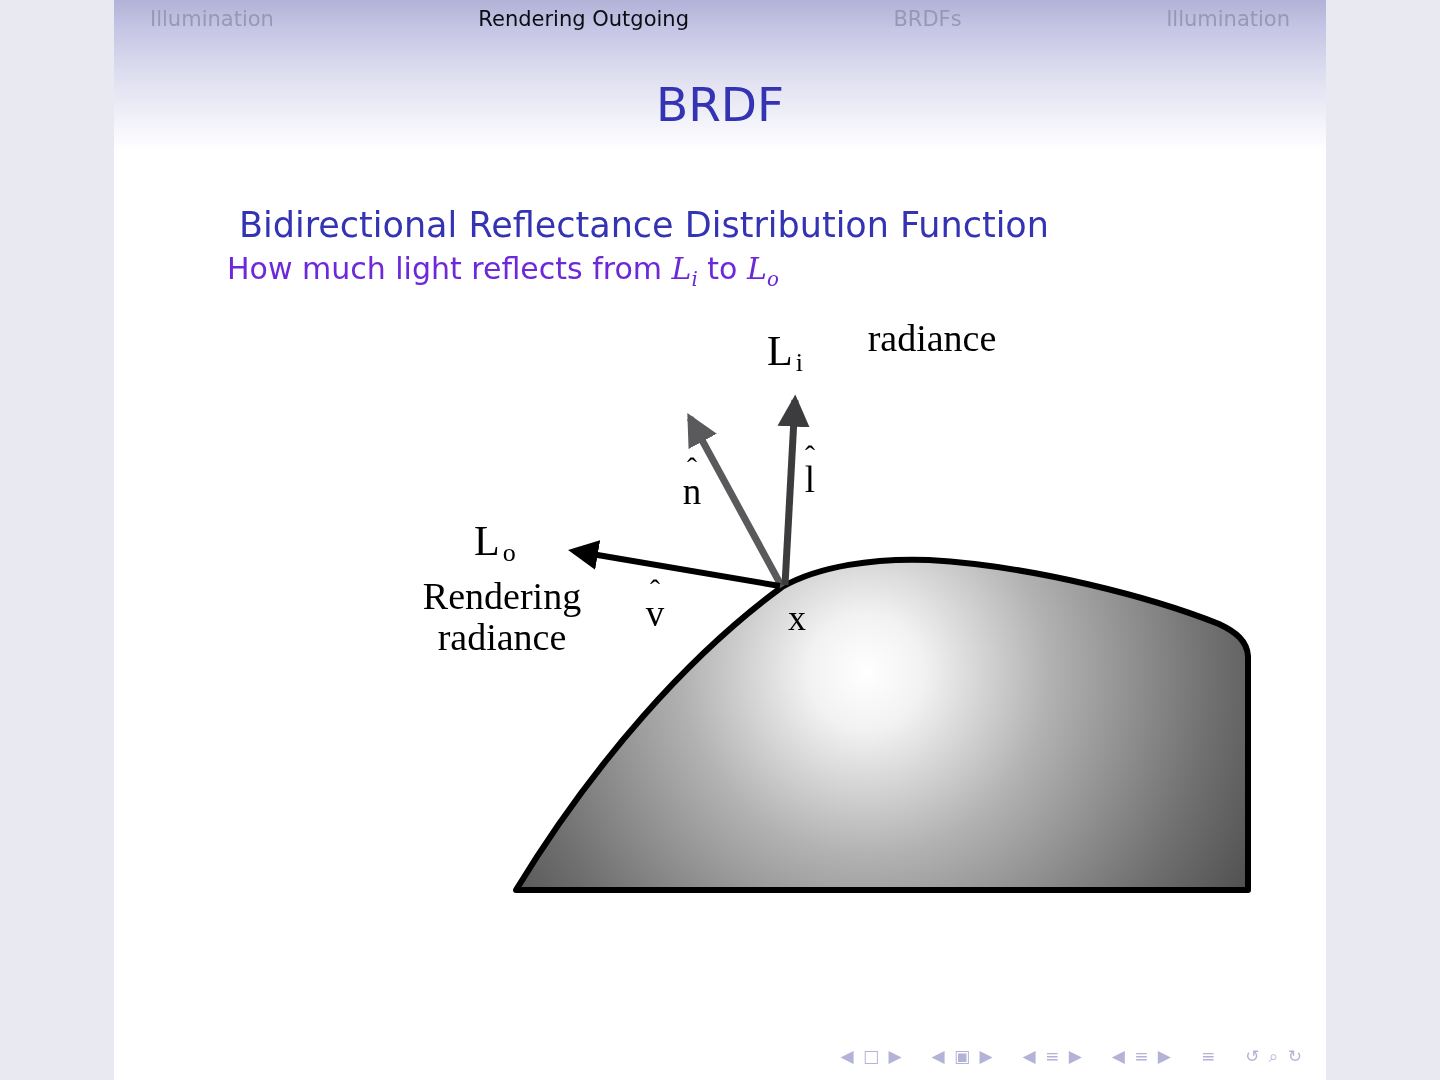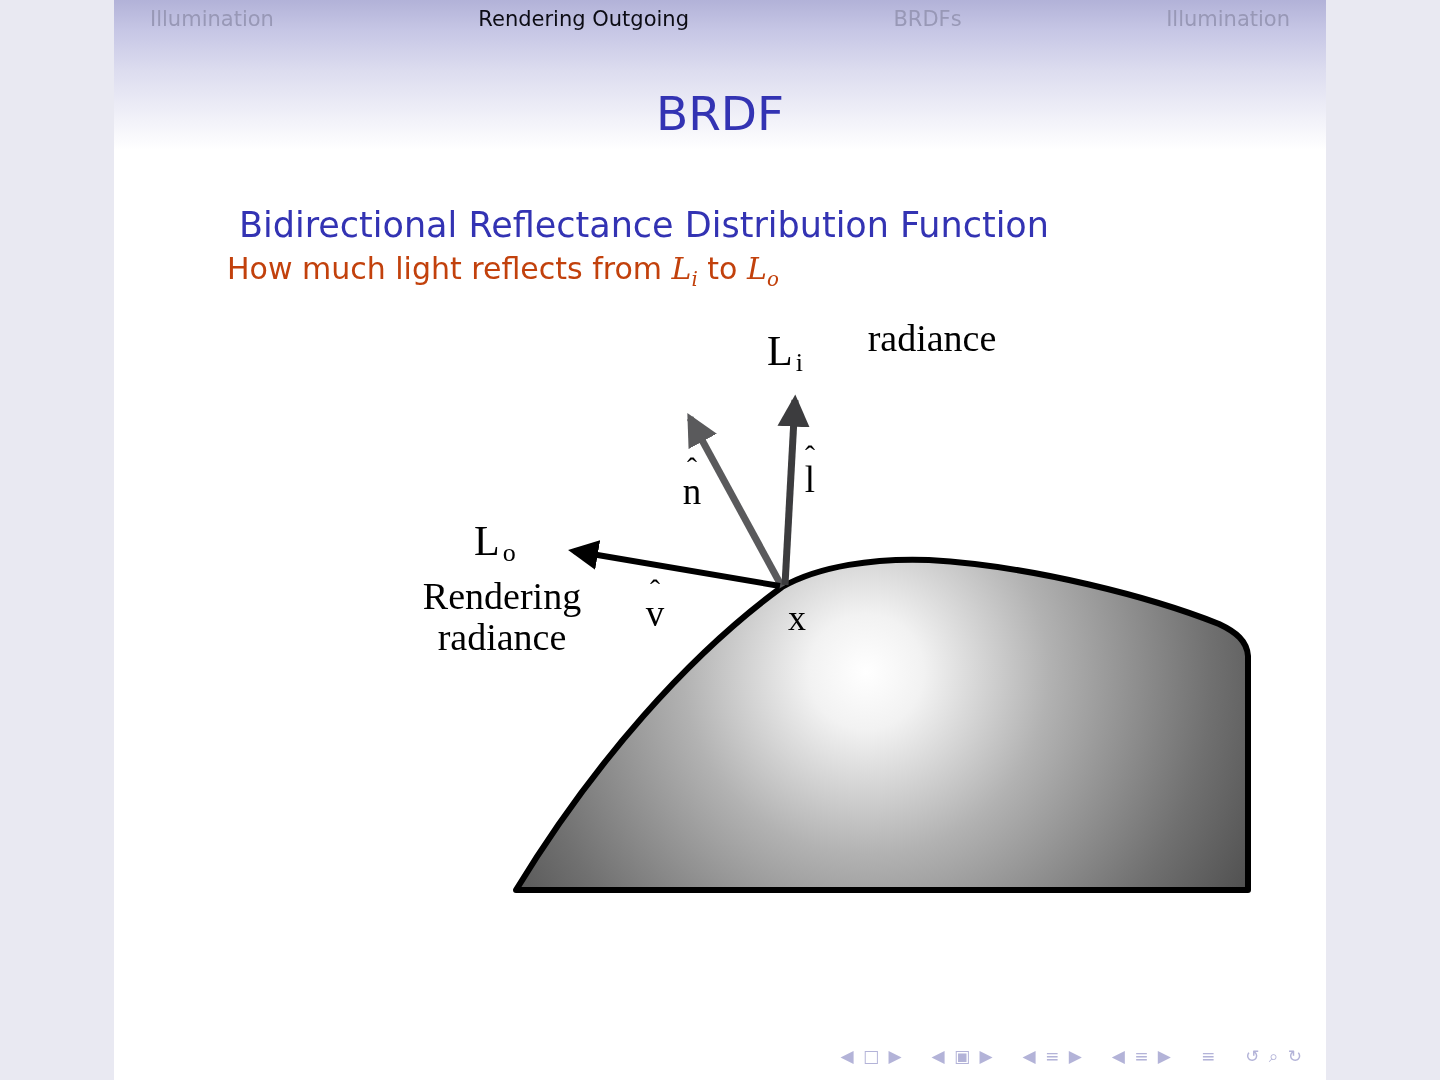--- a/index.html
+++ b/index.html
@@ -23,31 +23,31 @@
     font-size:21px;
     color:#9898b6;
   }
   .nav-item{cursor:pointer;}
   .nav-item.active{color:#0c0c14;}
   .title{
     position:absolute;top:70px;left:0;right:0;
     text-align:center;
     font-size:47px;font-weight:400;
     color:#3333b3;
-    margin:16px;
+    margin:7px;
   }
   
   .heading{
     position:absolute;left:113px;top:193px;
     font-size:35px;font-weight:400;
     color:#3333b3;margin:12px;
   }
   .bodyline{
     position:absolute;left:113px;top:251px;
-    font-size:30px;color:#c2410c;
+    font-size:30px;color:#6d28d9;
     white-space:pre;
   }
   .math{font-family:"DejaVu Serif", serif;font-style:italic;}
   .math sub{font-size:66%;line-height:0;}
   
   .diagram-svg{position:absolute;top:0;left:0;width:1440px;height:1080px;}
   .dlabel{
     position:absolute;
     font-family:"Liberation Serif","DejaVu Serif",serif;
     color:#000;font-size:38px;line-height:41px;

